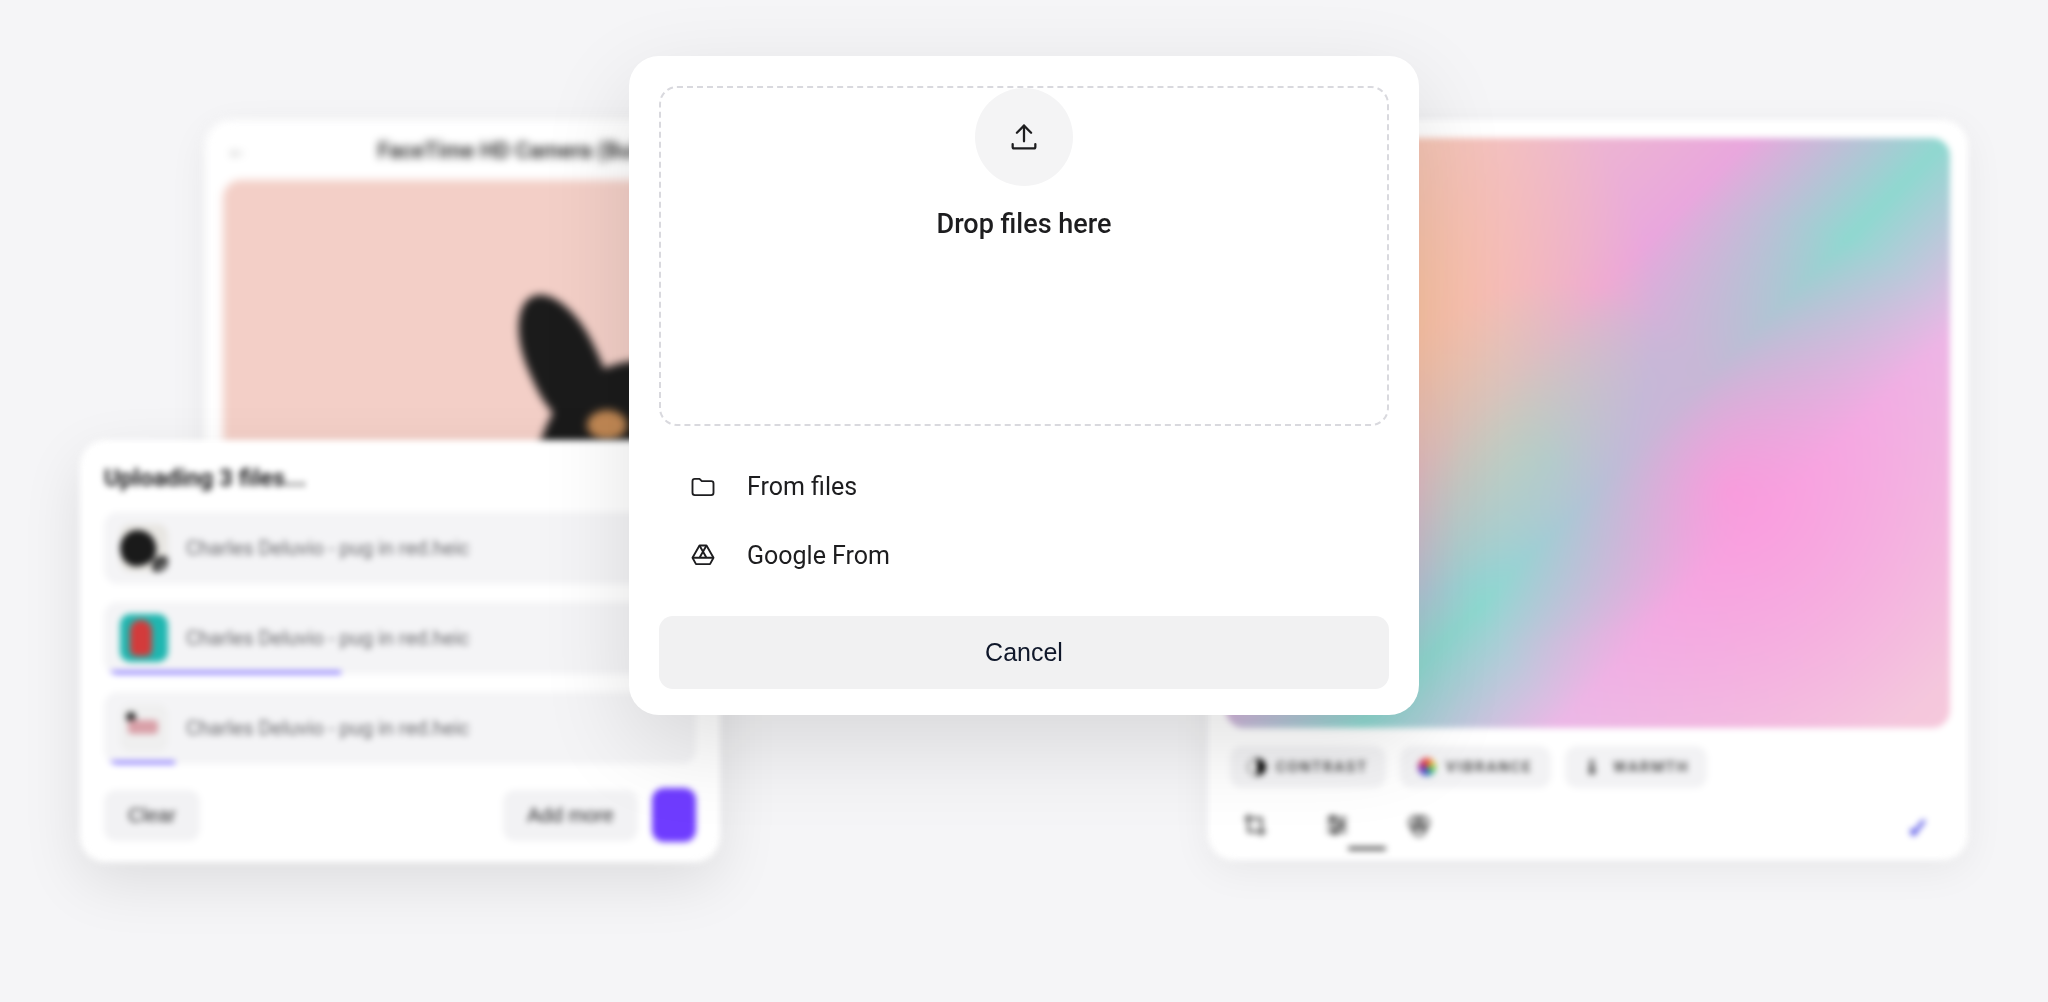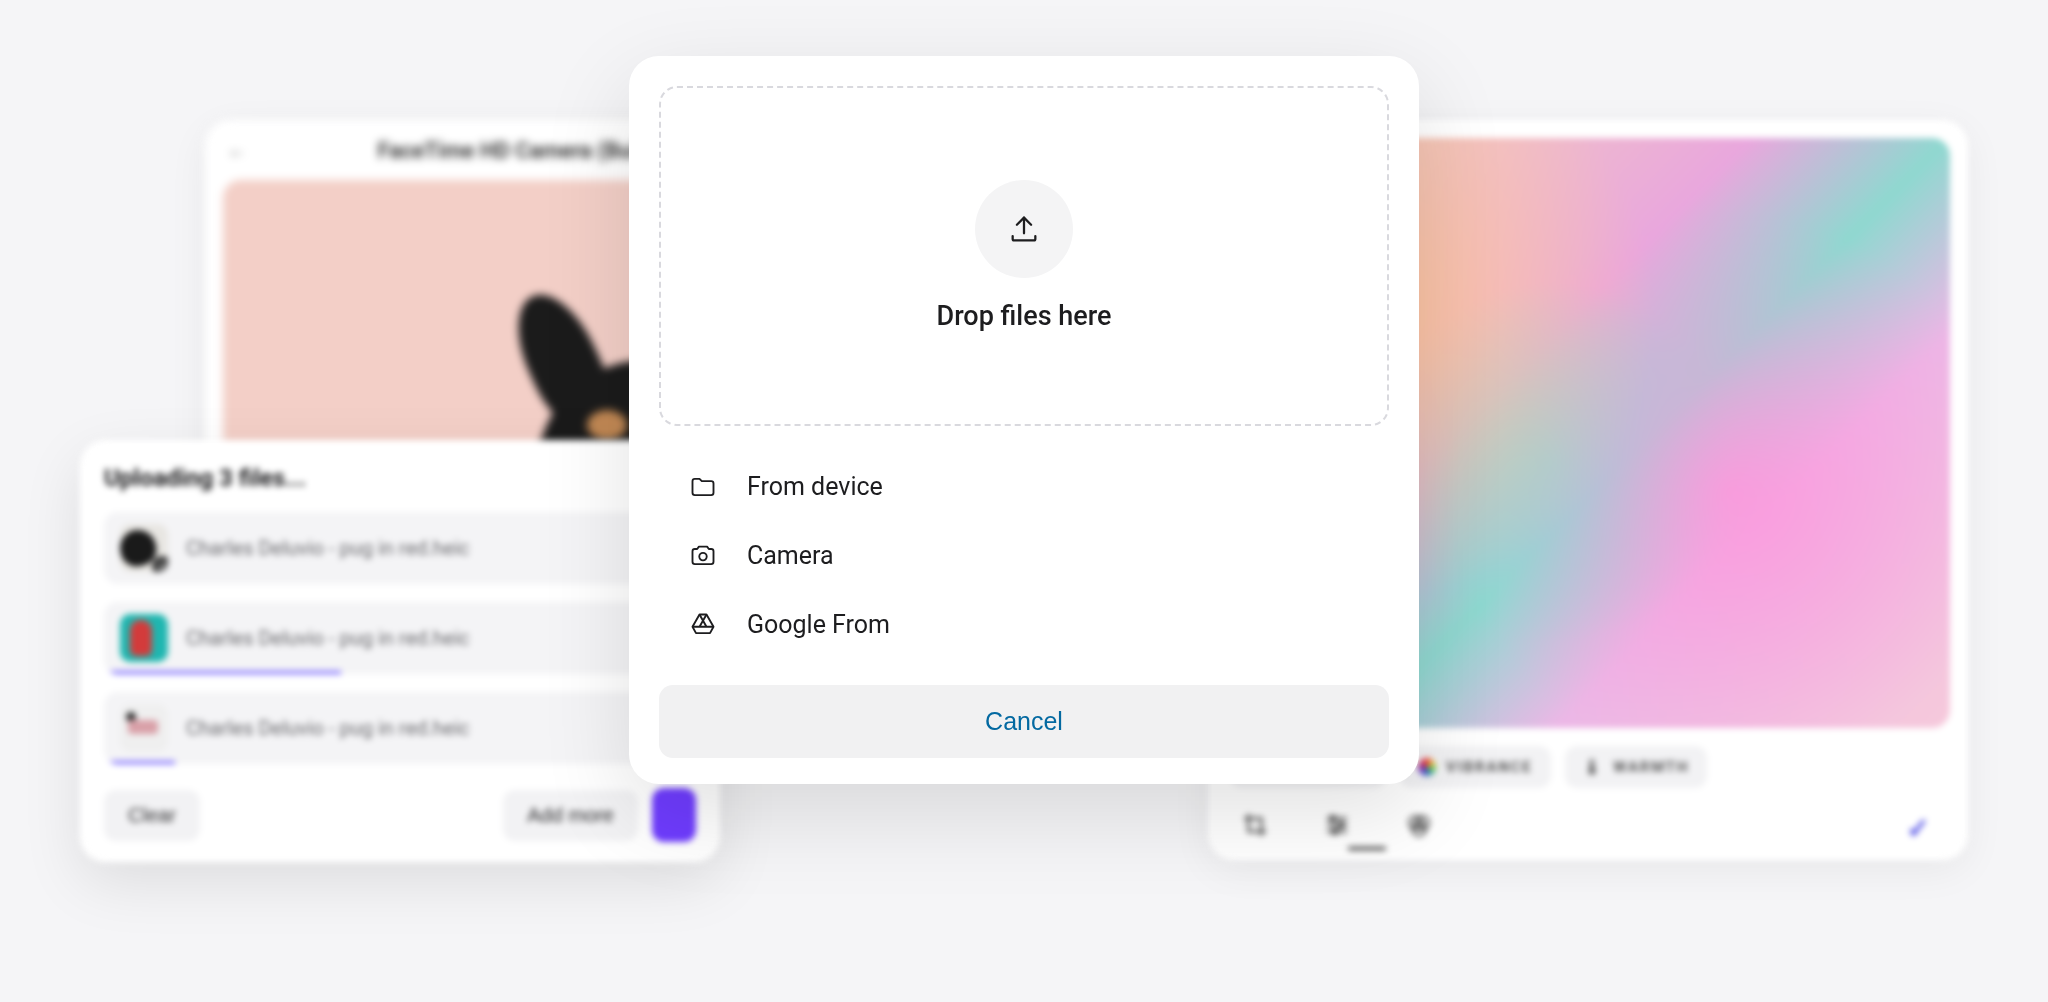--- a/index.html
+++ b/index.html
@@ -249,21 +249,21 @@
     padding: 30px 30px 26px 30px;
     z-index: 10;
   }
   .dropzone {
     border: 2px dashed #d9d9de;
     border-radius: 18px;
     height: 340px;
     display:flex;
     flex-direction:column;
     align-items:center;
-    justify-content:center;
+    justify-content:flex-start;
     gap: 22px;
   }
   .drop-circle {
     width: 98px; height: 98px;
     border-radius: 50%;
     background: #f4f4f5;
     display:flex; align-items:center; justify-content:center;
   }
   .drop-text { font-size: 27px; color:#1d1d1f; font-weight:500; }
 
@@ -277,21 +277,21 @@
   }
   .source-item svg { flex: 0 0 28px; }
 
   .cancel-btn {
     width: 100%;
     background: #f1f1f2;
     border:none;
     border-radius: 14px;
     padding: 22px 0;
     font-size: 25px;
-    color:#0369a1;
+    color:#0f172a;
     cursor:pointer;
   }
 </style>
 </head>
 <body>
 
 <div class="stage">
 
   <div class="camera-card">
     <div class="camera-header">
@@ -396,28 +396,21 @@
         </svg>
       </div>
       <div class="drop-text">Drop files here</div>
     </div>
 
     <div class="sources">
       <div class="source-item">
         <svg width="28" height="28" viewBox="0 0 24 24" fill="none" stroke="#1d1d1f" stroke-width="1.6" stroke-linecap="round" stroke-linejoin="round">
           <path d="M3 7a2 2 0 0 1 2-2h4l2 2h8a2 2 0 0 1 2 2v8a2 2 0 0 1-2 2H5a2 2 0 0 1-2-2V7z"></path>
         </svg>
-        <span>From device</span>
-      </div>
-      <div class="source-item">
-        <svg width="28" height="28" viewBox="0 0 24 24" fill="none" stroke="#1d1d1f" stroke-width="1.6" stroke-linecap="round" stroke-linejoin="round">
-          <path d="M3 8a2 2 0 0 1 2-2h2l1.5-2h7L17 6h2a2 2 0 0 1 2 2v9a2 2 0 0 1-2 2H5a2 2 0 0 1-2-2V8z"></path>
-          <circle cx="12" cy="12.5" r="3.2"></circle>
-        </svg>
-        <span>Camera</span>
+        <span>From files</span>
       </div>
       <div class="source-item">
         <svg width="28" height="28" viewBox="0 0 24 24" fill="none" stroke="#1d1d1f" stroke-width="1.6" stroke-linejoin="round">
           <path d="M9 3h6l6 10.5-3 5.5H6l-3-5.5L9 3z"></path>
           <path d="M9 3l6 10.5M15 3L9 13.5M3 13.5h18"></path>
         </svg>
         <span>Google From</span>
       </div>
     </div>
 

